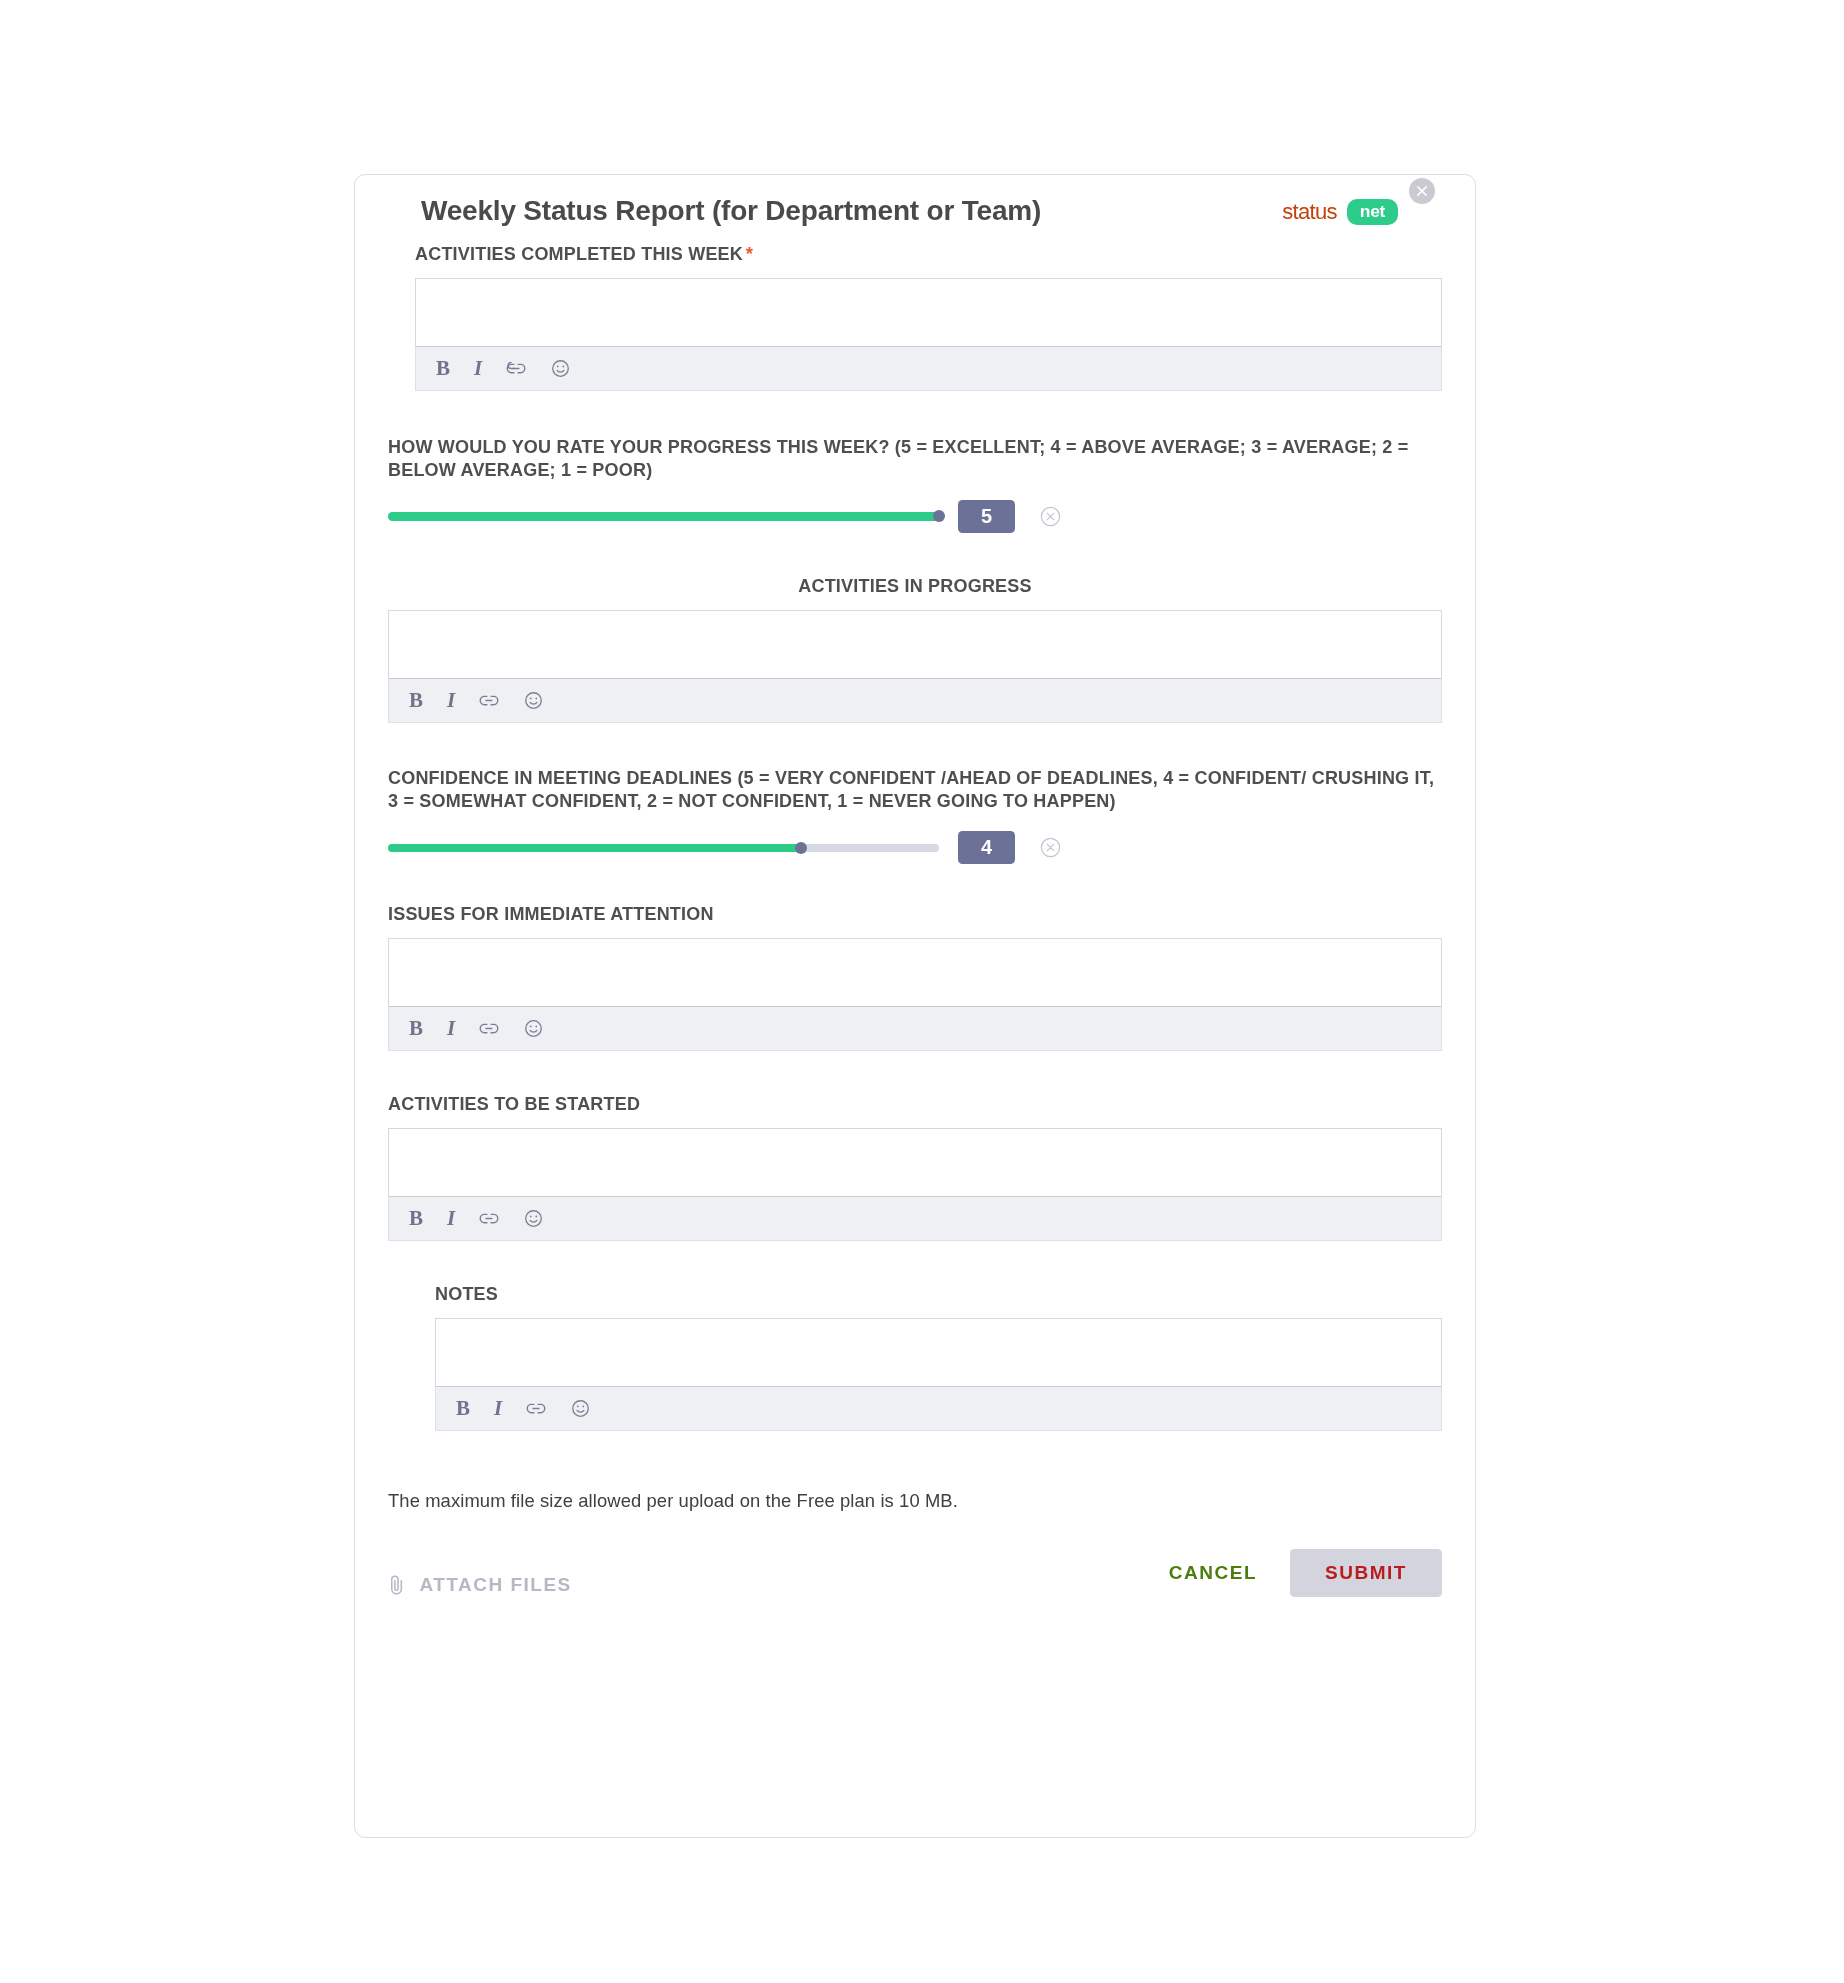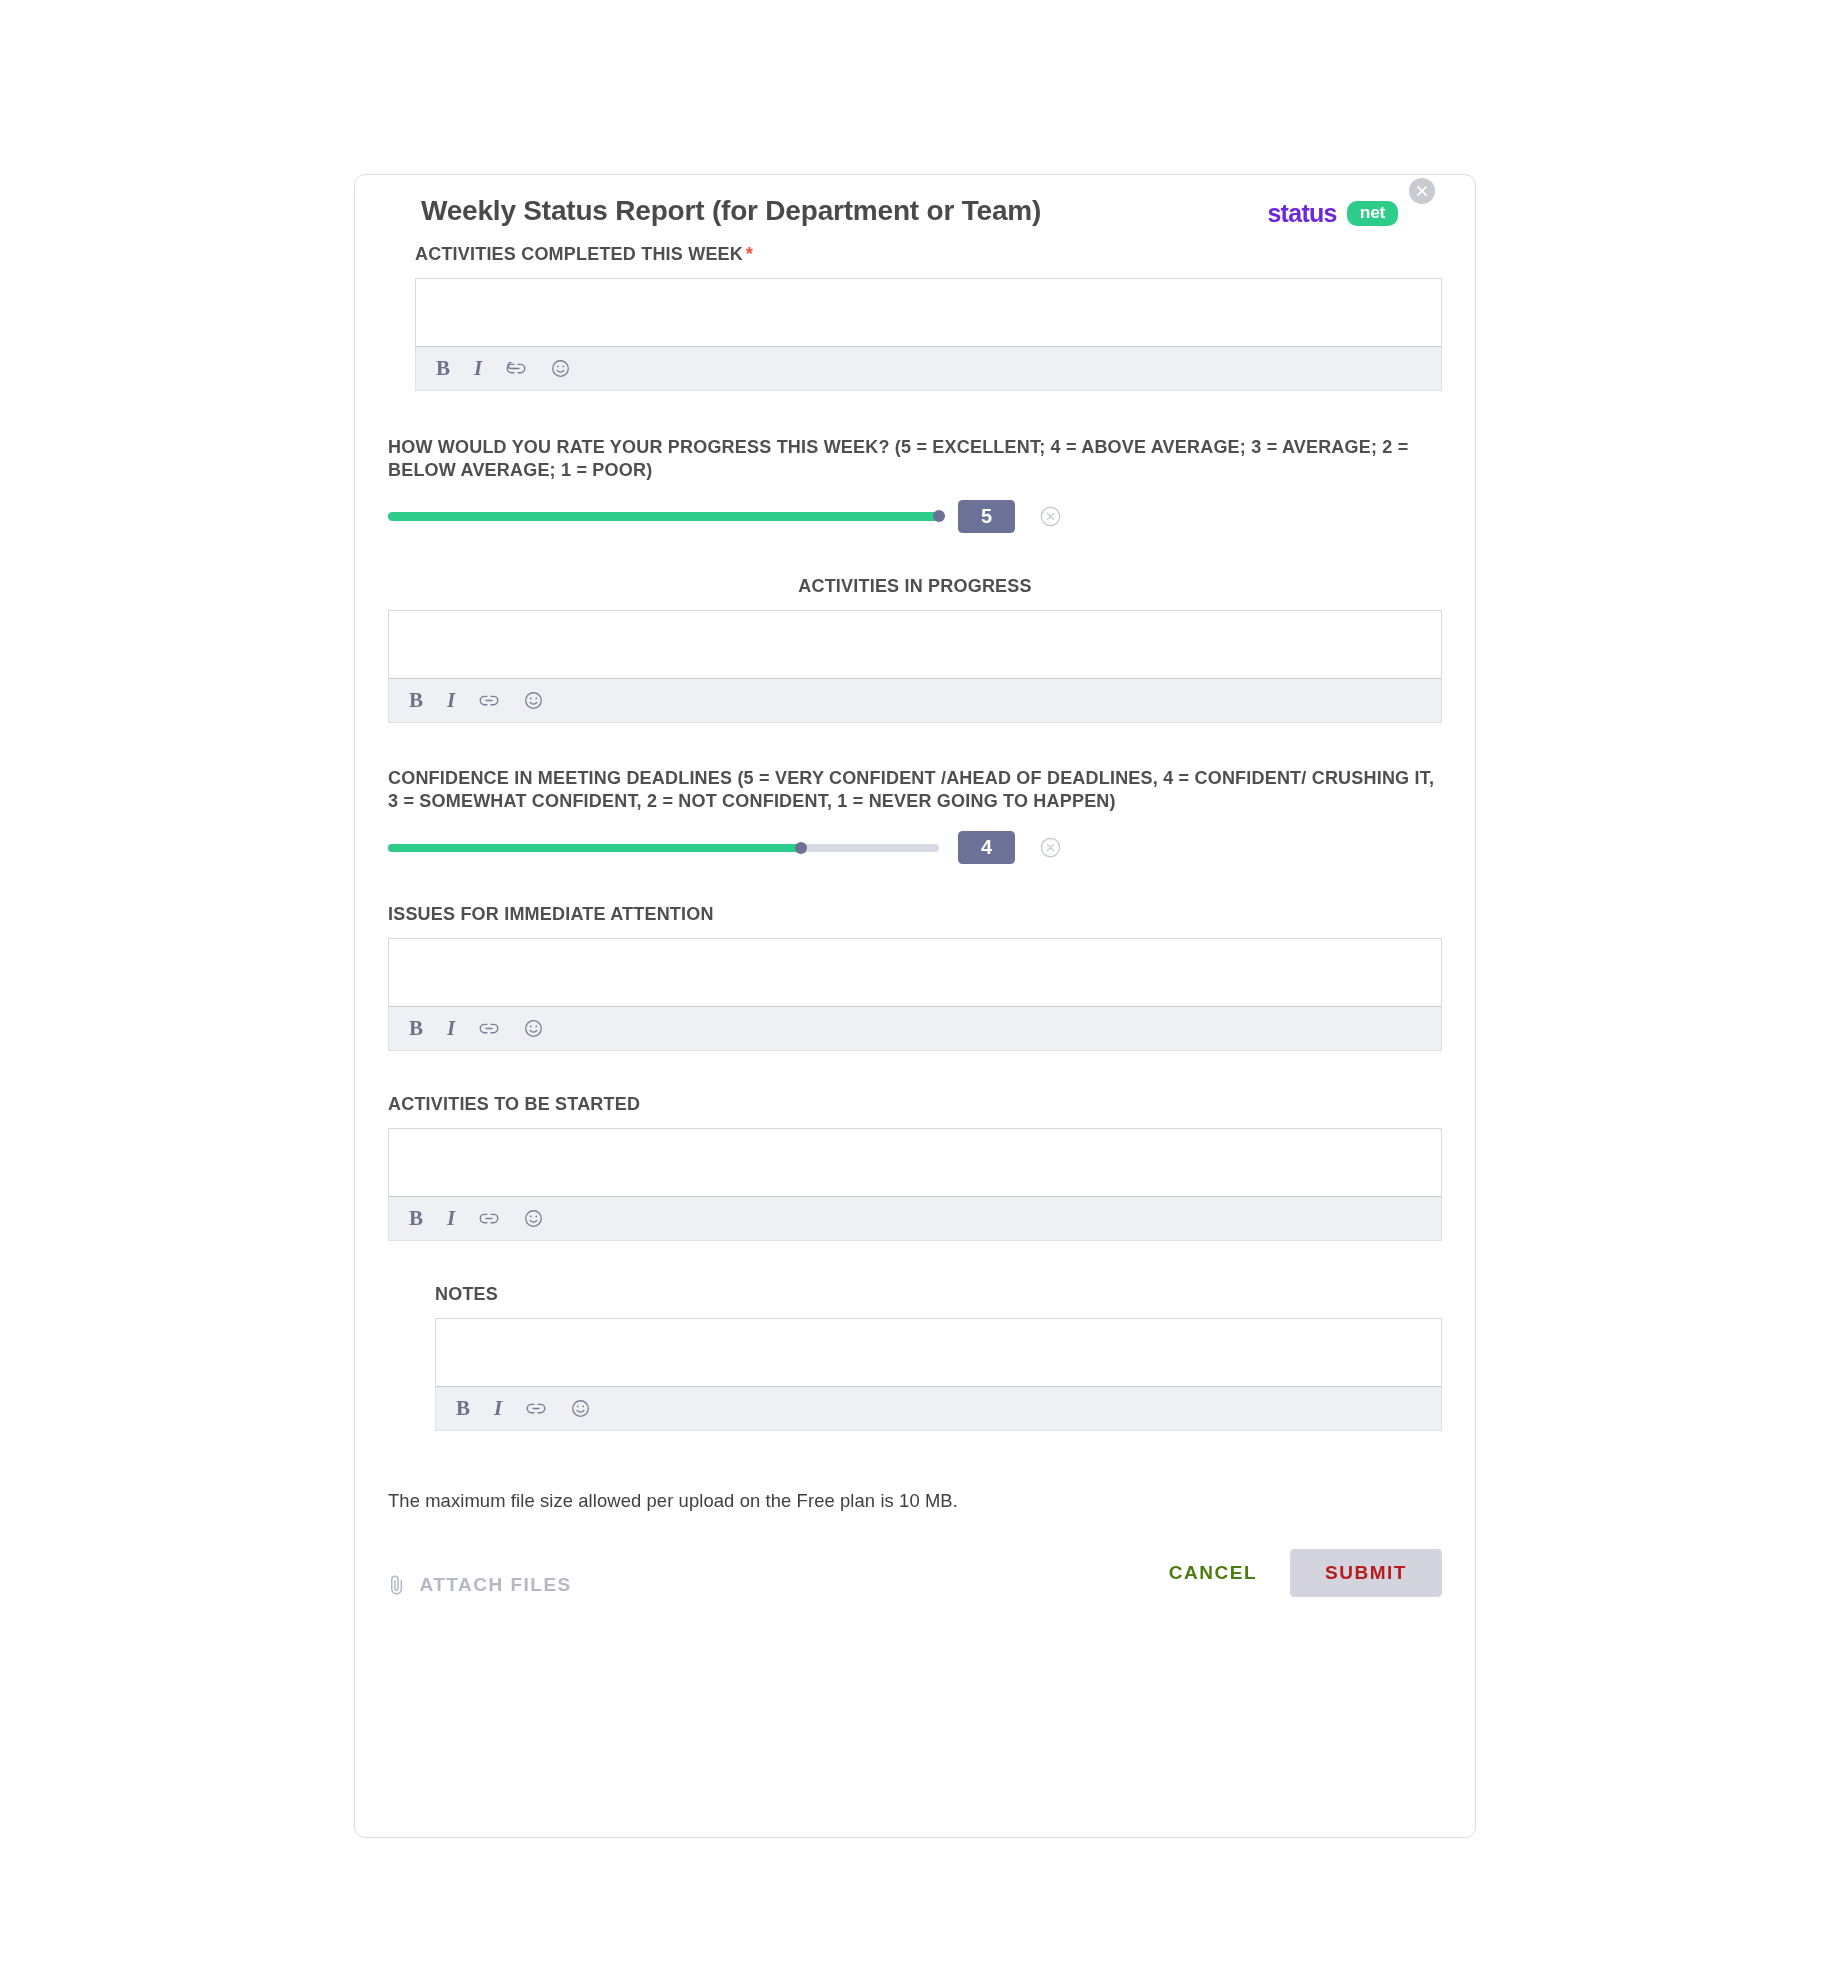--- a/index.html
+++ b/index.html
@@ -61,23 +61,23 @@
   }
   .brand {
     position: absolute;
     right: 44px;
     top: 24px;
     display: flex;
     align-items: center;
     gap: 10px;
   }
   .brand-word {
-    font-size: 25px;
-    font-weight: bold;
-    color: #6d28d9;
+    font-size: 22px;
+    font-weight: normal;
+    color: #c2410c;
     letter-spacing: -0.7px;
   }
   .brand-pill {
     background: #2ecc8b;
     color: #ffffff;
     font-size: 17.4px;
     font-weight: bold;
     border-radius: 10px;
     padding: 3.7px 13px 4.6px 13px;
     line-height: 1;

